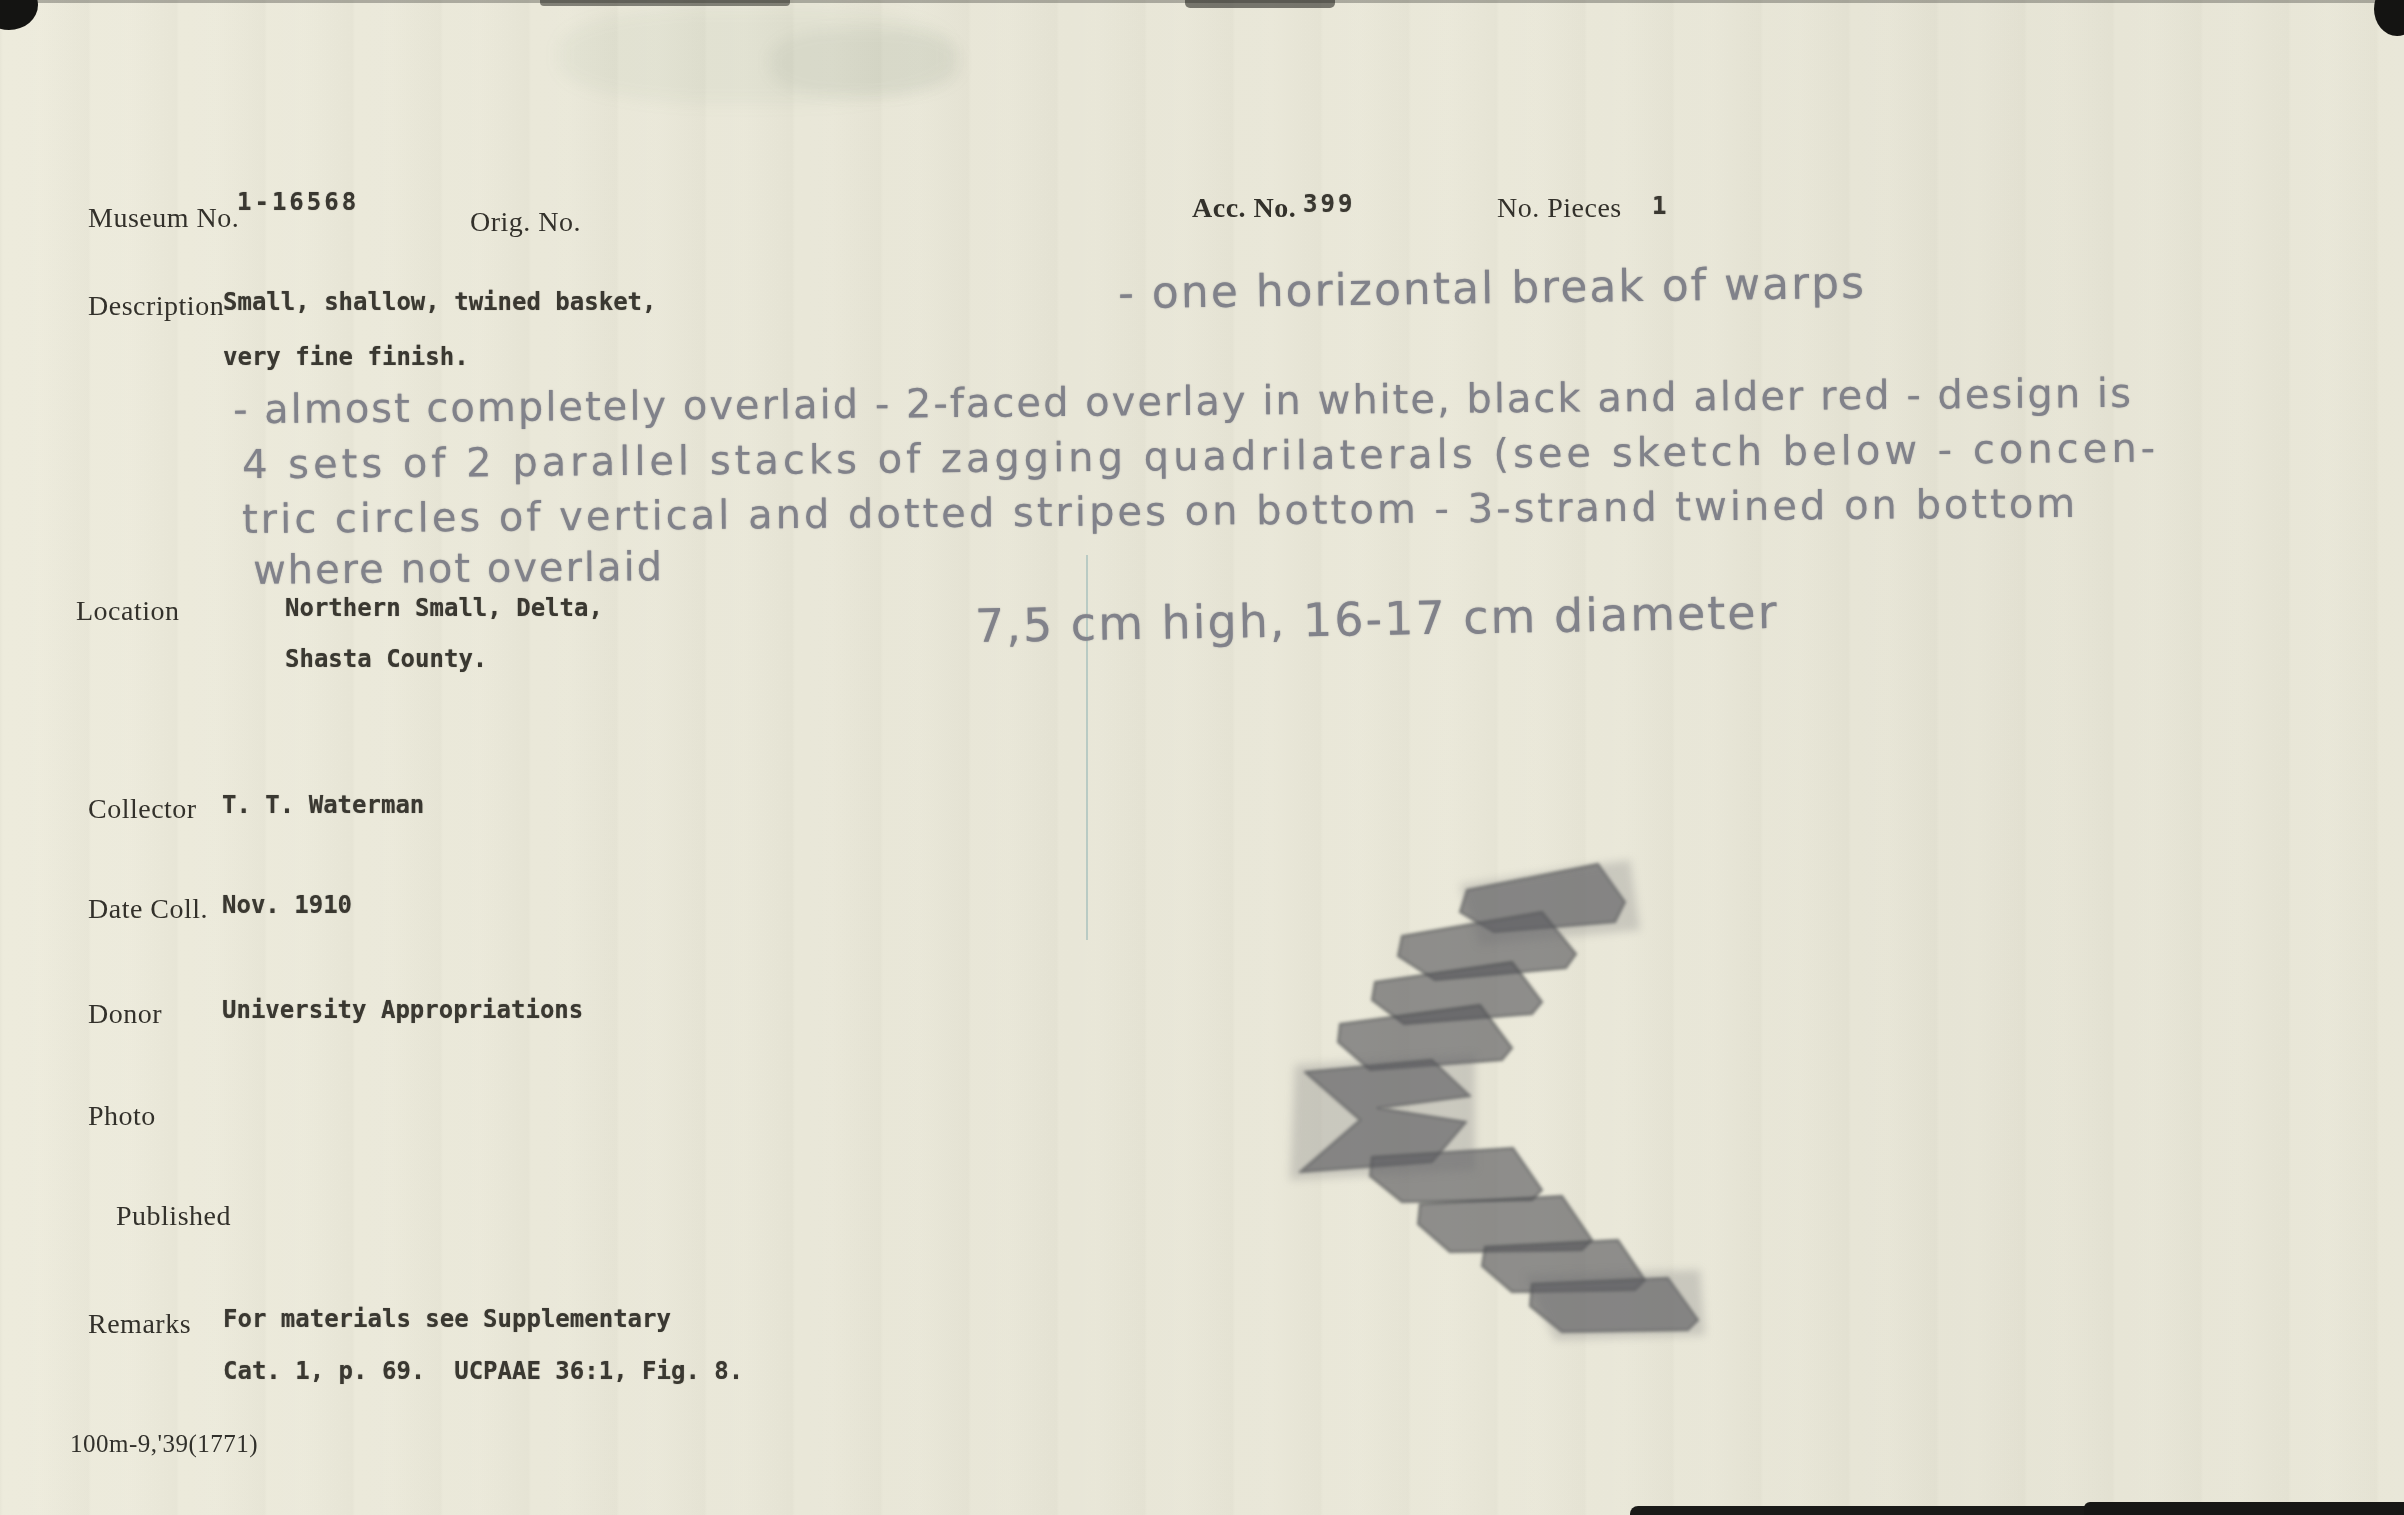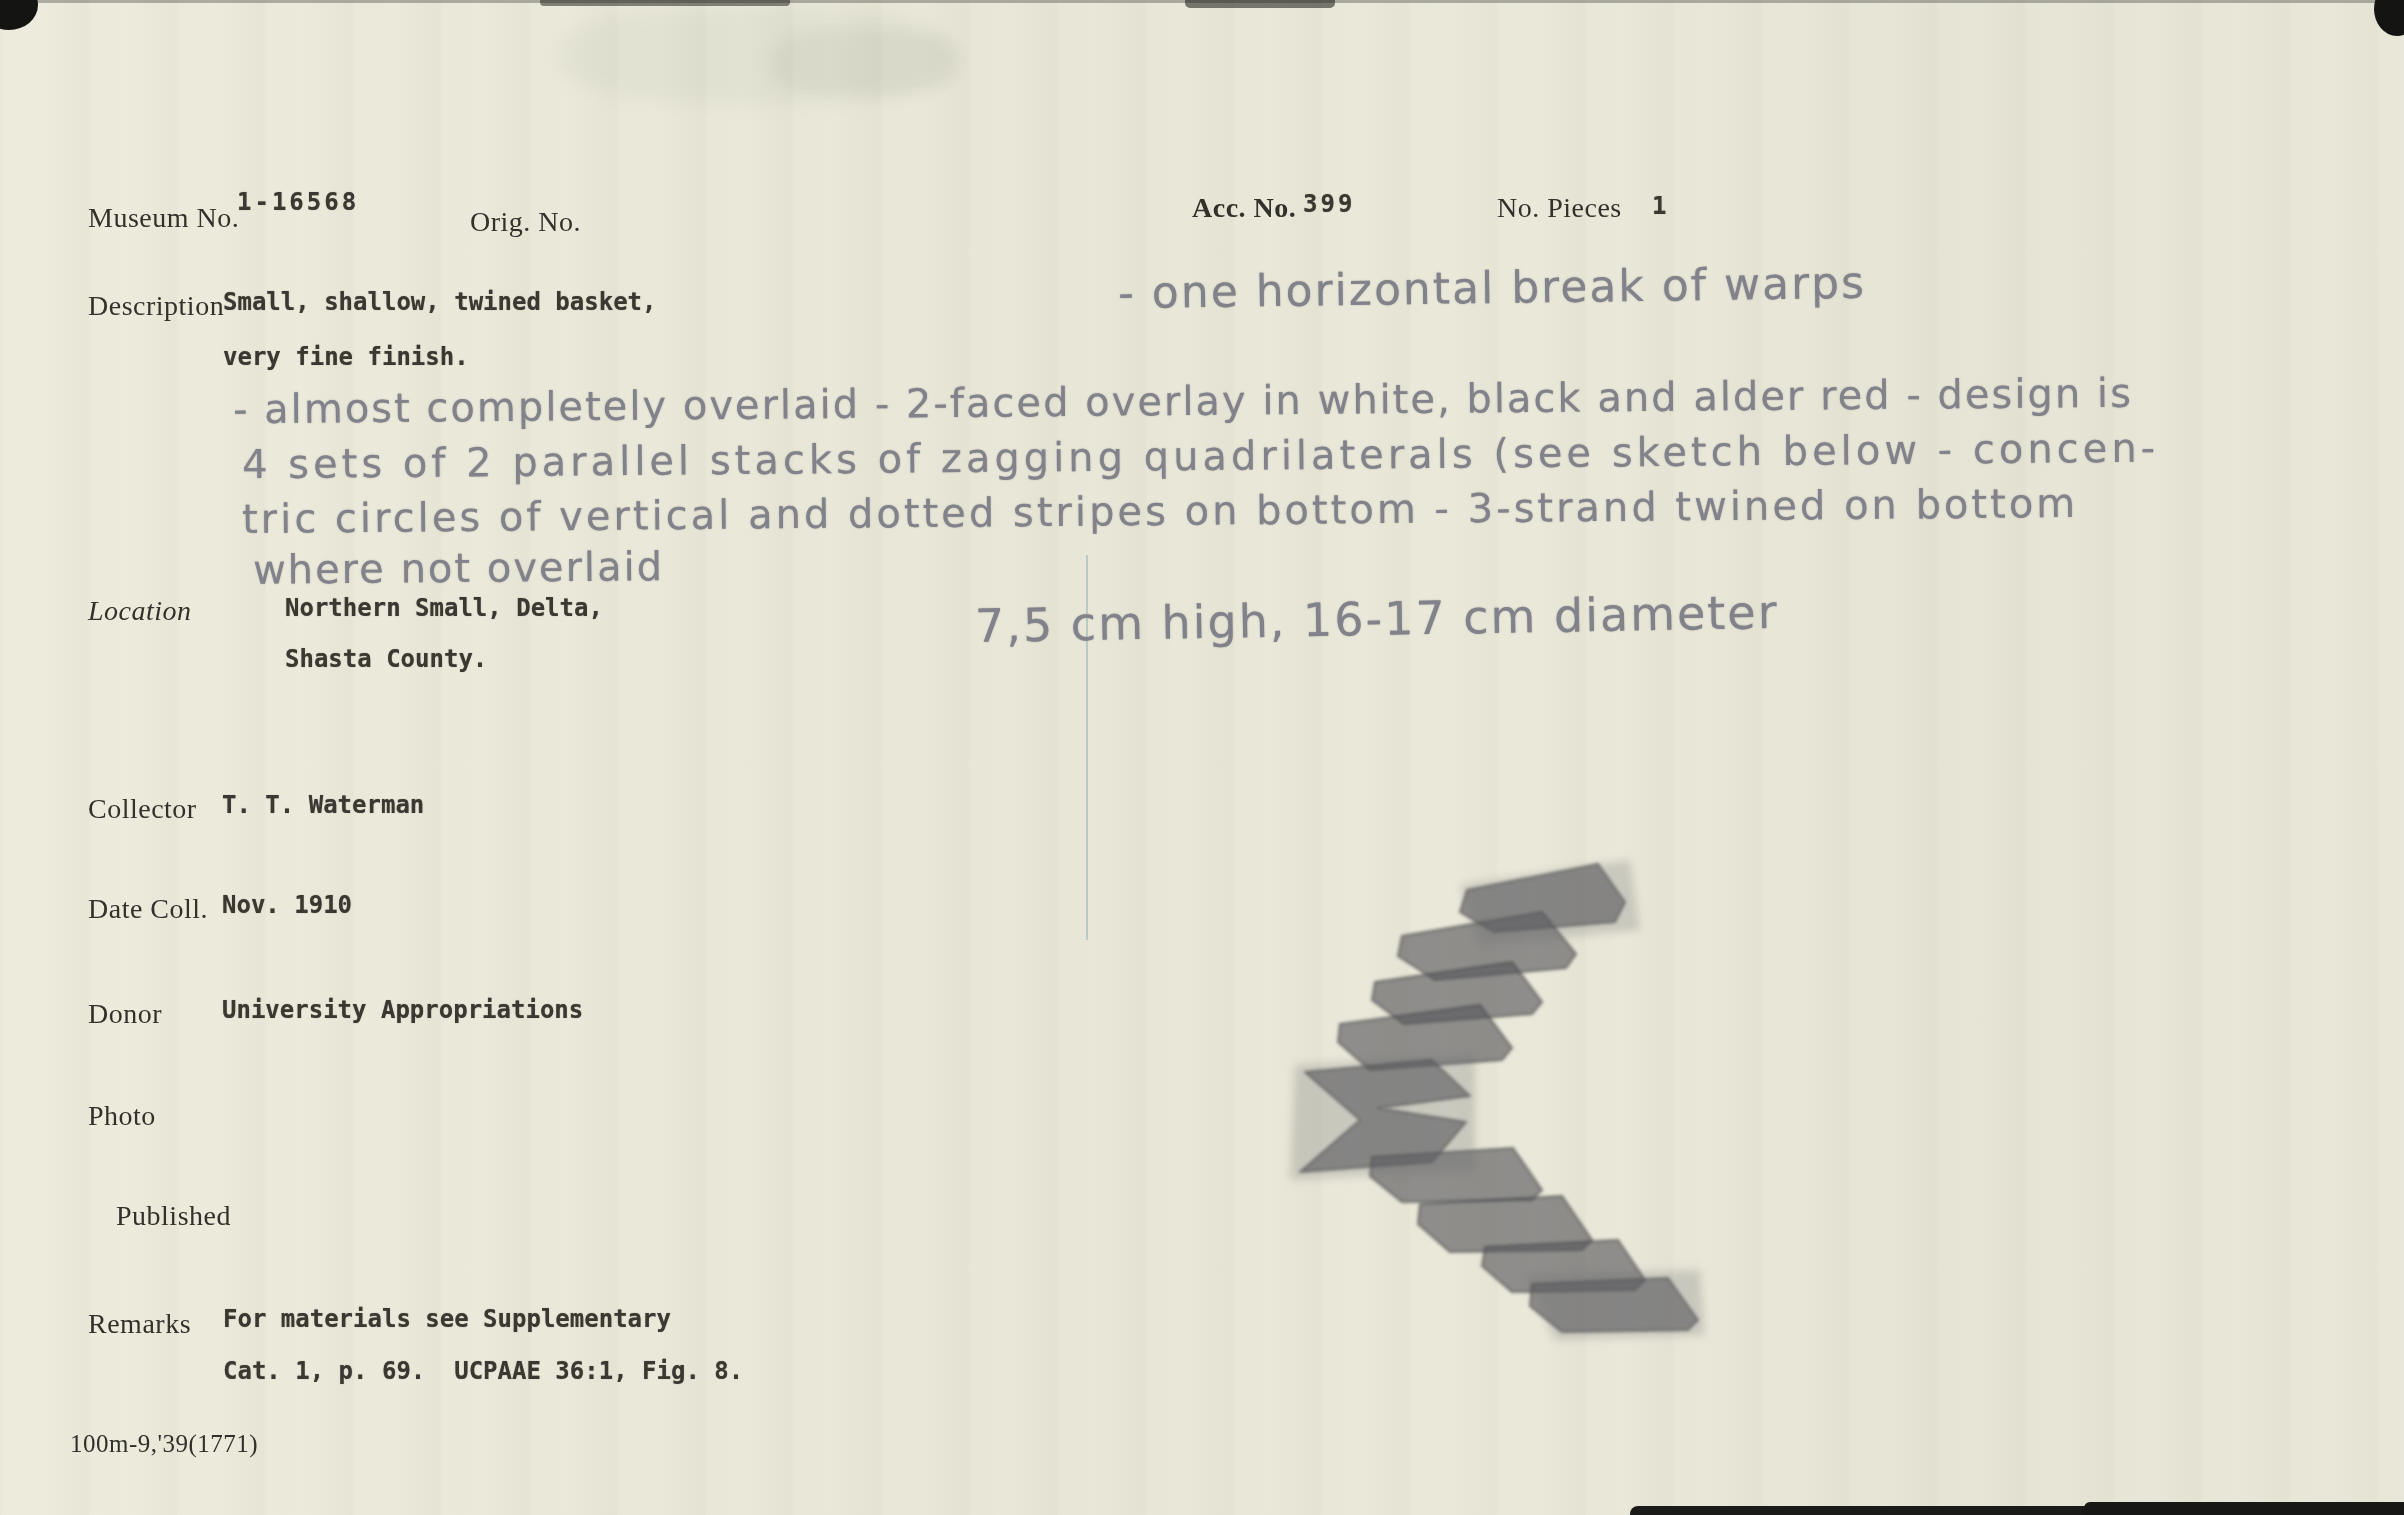--- a/index.html
+++ b/index.html
@@ -107,21 +107,21 @@
   <div class="typed" style="left:223px; top:288px;">Small, shallow, twined basket,</div>
   <div class="typed" style="left:223px; top:343px;">very fine finish.</div>
 
   <div class="hand" style="left:1118px; top:262px; font-size:44px; transform:rotate(-0.8deg);">- one horizontal break of warps</div>
   <div class="hand" style="left:233px; top:378px;">- almost completely overlaid - 2-faced overlay in white, black and alder red - design is</div>
   <div class="hand" style="left:242px; top:433px; letter-spacing:4px;">4 sets of 2 parallel stacks of zagging quadrilaterals (see sketch below - concen-</div>
   <div class="hand" style="left:242px; top:488px; letter-spacing:3px;">tric circles of vertical and dotted stripes on bottom - 3-strand twined on bottom</div>
   <div class="hand" style="left:253px; top:545px;">where not overlaid</div>
   <div class="hand" style="left:975px; top:592px; font-size:46px; transform:rotate(-1deg);">7,5 cm high, 16-17 cm diameter</div>
 
-  <div class="label" style="left:88px; top:595px;font-style:italic;">Location</div>
+  <div class="label" style="left:76px; top:595px;">Location</div>
   <div class="typed" style="left:285px; top:594px;">Northern Small, Delta,</div>
   <div class="typed" style="left:285px; top:645px;">Shasta County.</div>
 
   <div class="label" style="left:88px; top:793px;">Collector</div>
   <div class="typed" style="left:222px; top:791px;text-align:right;">T. T. Waterman</div>
 
   <div class="label" style="left:88px; top:893px;">Date Coll.</div>
   <div class="typed" style="left:222px; top:891px;">Nov. 1910</div>
 
   <div class="label" style="left:88px; top:998px;">Donor</div>

